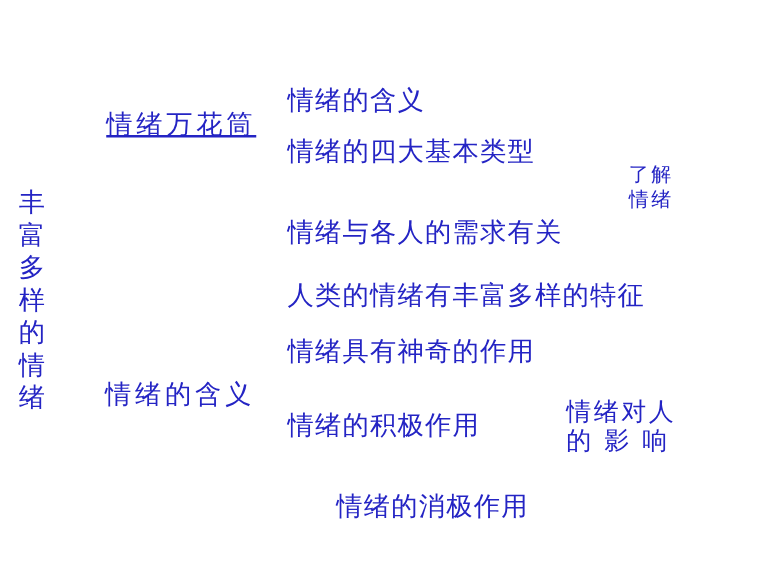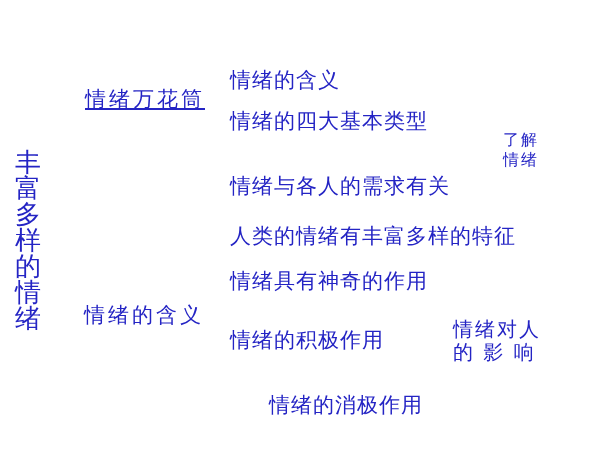--- a/index.html
+++ b/index.html
@@ -21,21 +21,21 @@
     white-space: pre;
     font-size: 21px;
     line-height: 23px;
     letter-spacing: 1px;
   }
   
   .root {
     left: 15px;
     top: 149px;
     width: 27px;
-    font-size: 26px;
+    font-size: 21px;
     line-height: 26px;
     white-space: normal;
     word-break: break-all;
     letter-spacing: 0;
   }
   
   .branch { letter-spacing: 3px; }
   .branch-0 { left: 85px;  top: 88px; text-decoration: underline; }
   .branch-1 { left: 84px;  top: 304px; }
   

